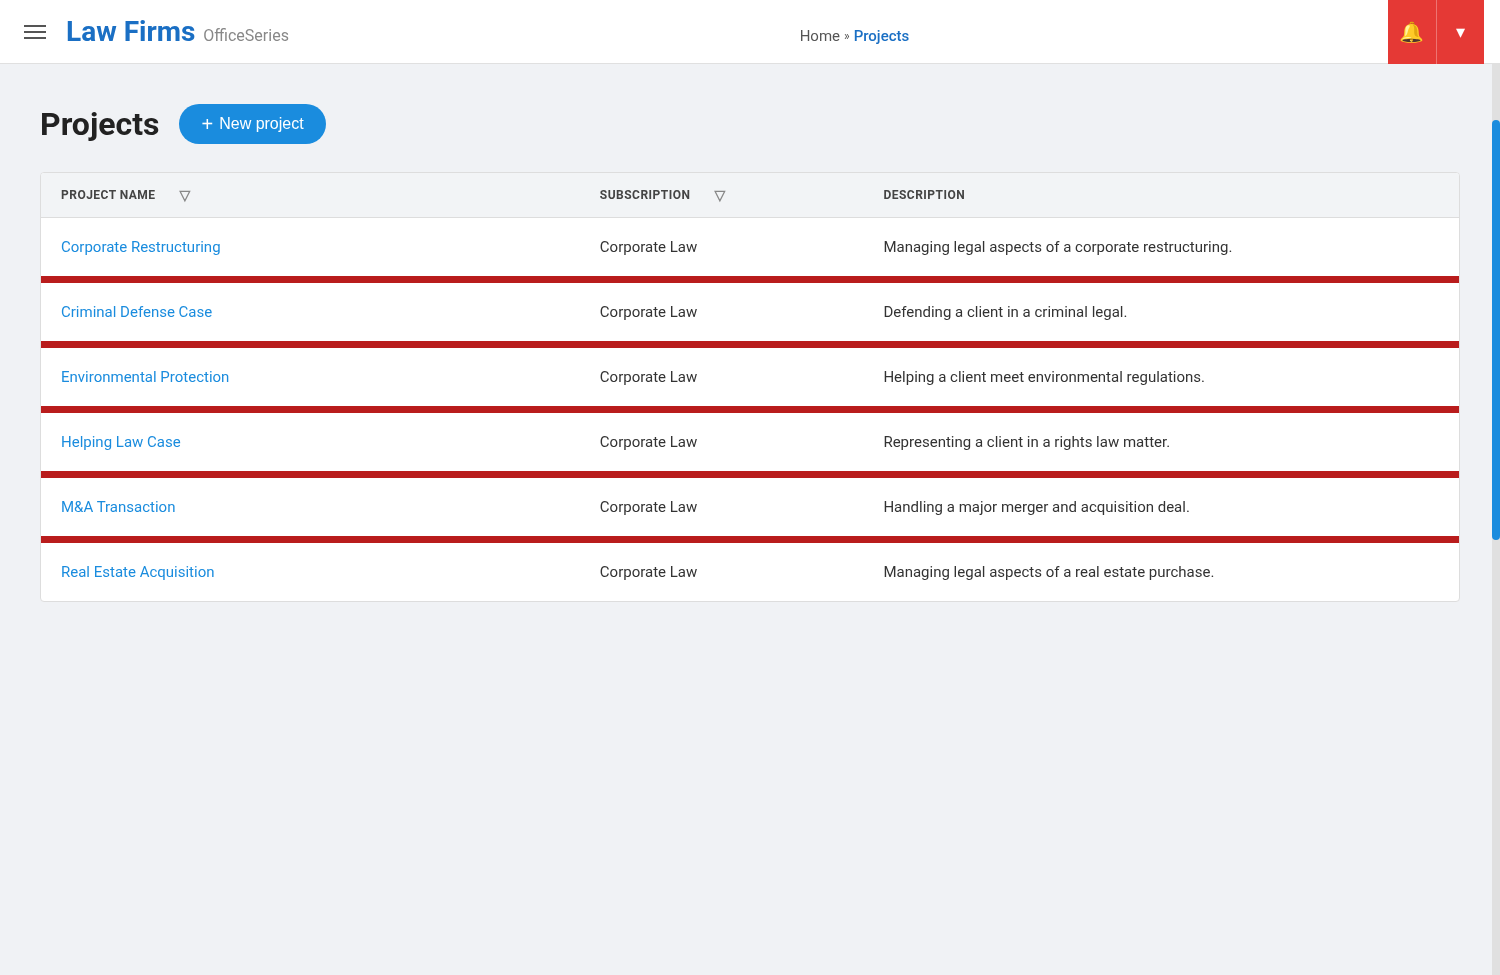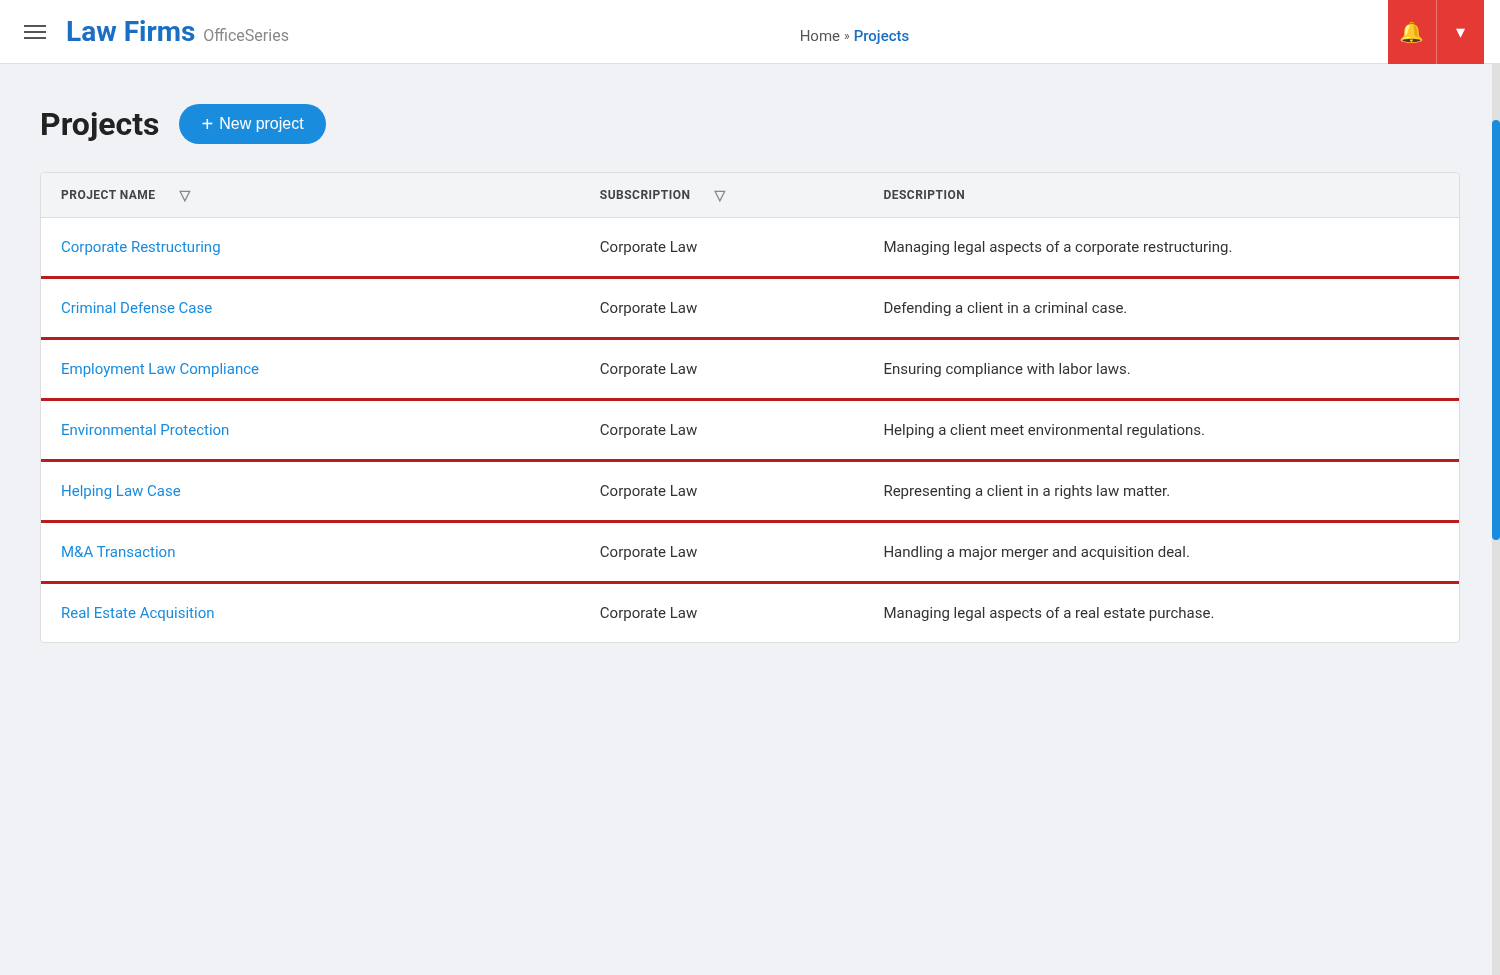--- a/index.html
+++ b/index.html
@@ -150,21 +150,21 @@
     thead th .th-inner {
       display: flex;
       align-items: center;
       gap: 24px;
     }
     .filter-icon {
       color: #888;
       font-size: 14px;
     }
     tbody tr {
-      border-bottom: 3px solid #b91c1c;
+      border-bottom: 7px solid #b91c1c;
     }
     tbody tr:last-child {
       border-bottom: none;
     }
     tbody td {
       padding: 20px 20px;
       font-size: 15px;
       color: #333;
       vertical-align: middle;
     }
@@ -259,26 +259,21 @@
       <tbody id="table-body">
 
       <tr>
             <td class="col-name"><a href="#" class="project-link">Corporate Restructuring</a></td>
             <td class="col-sub">Corporate Law</td>
             <td class="col-desc">Managing legal aspects of a corporate restructuring.</td>
           </tr>
           <tr>
             <td class="col-name"><a href="#" class="project-link">Criminal Defense Case</a></td>
             <td class="col-sub">Corporate Law</td>
-            <td class="col-desc">Defending a client in a criminal case.</td>
-          </tr>
-          <tr>
-            <td class="col-name"><a href="#" class="project-link">Employment Law Compliance</a></td>
-            <td class="col-sub">Corporate Law</td>
-            <td class="col-desc">Ensuring compliance with labor laws.</td>
+            <td class="col-desc">Defending a client in a criminal legal.</td>
           </tr>
           <tr>
             <td class="col-name"><a href="#" class="project-link">Environmental Protection</a></td>
             <td class="col-sub">Corporate Law</td>
             <td class="col-desc">Helping a client meet environmental regulations.</td>
           </tr>
           <tr>
             <td class="col-name"><a href="#" class="project-link">Helping Law Case</a></td>
             <td class="col-sub">Corporate Law</td>
             <td class="col-desc">Representing a client in a rights law matter.</td>

